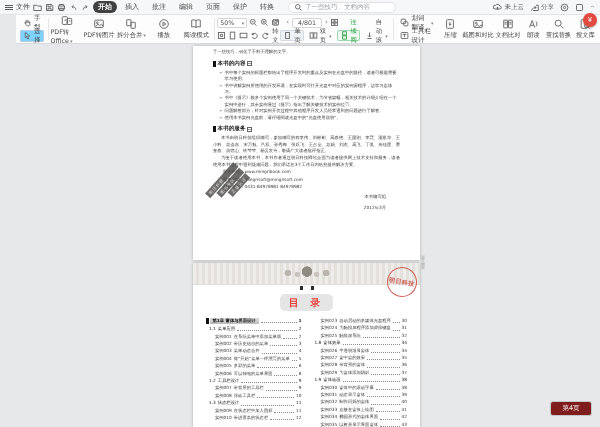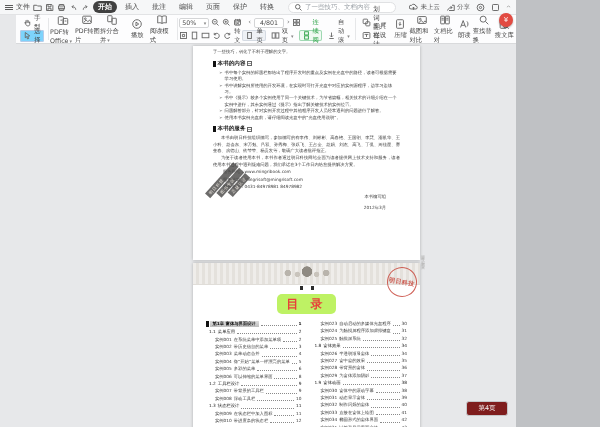--- a/index.html
+++ b/index.html
@@ -1,18 +1,18 @@
 <!DOCTYPE html>
 <html><head>
 <meta charset="utf-8">
 <style>
   * { margin:0; padding:0; box-sizing:border-box; }
   html,body { background:#bfc1c4; }
   #app {
-    position:relative; width:516px; height:427px; overflow:hidden;
+    position:relative; width:600px; height:427px; overflow:hidden;
     background:#e7e8ea; font-family:"DejaVu Sans","Liberation Sans",sans-serif;
     color:#444; -webkit-font-smoothing:antialiased;
   }
   
   .menubar{position:absolute;top:0;left:0;right:0;height:15px;background:#f6f7f8;
     border-bottom:1px solid #e2e3e5;display:flex;align-items:center;gap:3px;
     padding:0 5px;font-size:7px;color:#4a4a4a;white-space:nowrap;}
   .hamburger{display:inline-block;width:8px;}
   .hamburger i{display:block;height:1px;background:#5a5a5a;margin:1px 0;}
   .mb-ico{width:9px;height:9px;flex:0 0 auto;}
@@ -91,22 +91,22 @@
     radial-gradient(circle at 65% 60%, #c9c4bc 0 2.5px, transparent 3px);}
   .orndots{position:absolute;left:50%;top:23px;transform:translateX(-50%);
     display:flex;gap:8px;}
   .orndots i{width:3px;height:4px;background:#2b2b2b;display:block;}
   .seal{position:absolute;right:3px;top:4px;width:30px;height:30px;border:1.2px solid #c8473c;
     border-radius:50%;display:flex;align-items:center;justify-content:center;
     transform:rotate(18deg);opacity:.85;}
   .seal span{color:#c8473c;font-size:6px;font-weight:bold;transform:rotate(-8deg);
     letter-spacing:0.5px;}
   .toctitle{display:flex;justify-content:center;margin-top:9px;}
-  .tocbadge{background:#bef264;border-radius:5px;padding:1.5px 9px;
-    color:#e8413a;font-size:12px;font-weight:bold;letter-spacing:4px;}
+  .tocbadge{background:#e5e5e5;border-radius:5px;padding:1.5px 9px;
+    color:#e8413a;font-size:10px;font-weight:bold;letter-spacing:4px;}
   .toccols{display:flex;gap:10px;padding:7px 13px 0;}
   .toccol{flex:1;min-width:0;}
   .trow{display:flex;align-items:flex-end;font-size:4.3px;line-height:1.45;
     color:#3a3a3a;margin-bottom:1.2px;}
   .trow .txt{white-space:normal;}
   .trow .no{margin-right:2px;}
   .leader{flex:1;border-bottom:1px dotted #8a8a8a;margin:0 2px 1px;}
   .pg{flex:0 0 auto;}
   .trow.item{padding-left:9px;}
   .trow.section{padding-left:3px;color:#222;}

